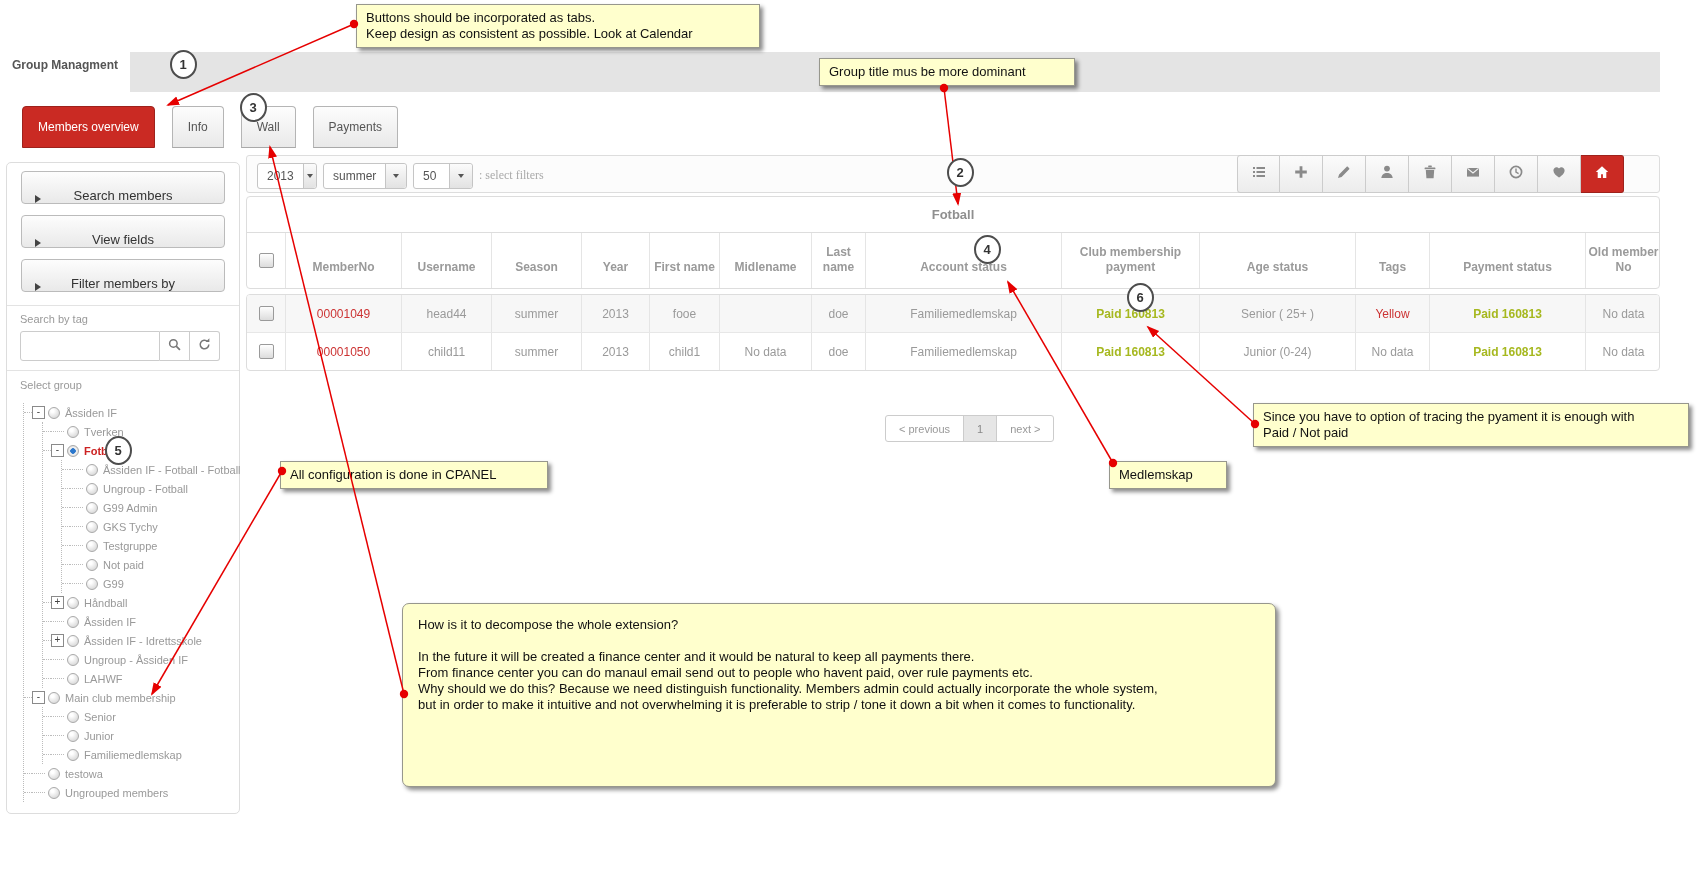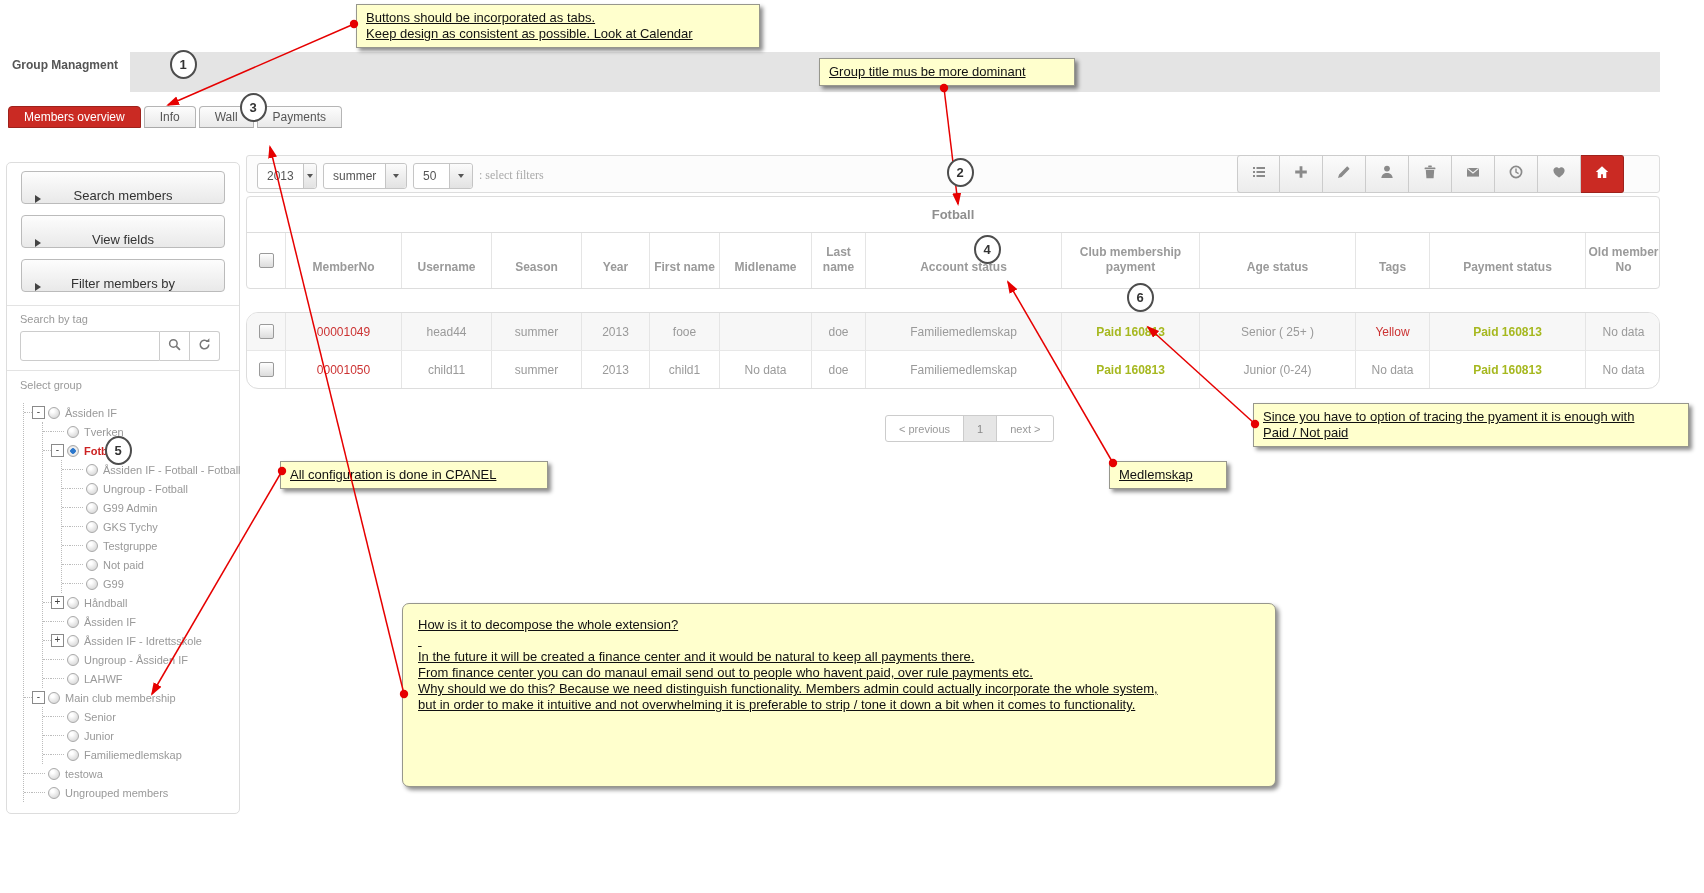--- a/index.html
+++ b/index.html
@@ -5,23 +5,23 @@
   html,body{margin:0;padding:0;}
   body{width:1704px;height:893px;position:relative;background:#fff;
        font-family:"Liberation Sans",sans-serif;overflow:hidden;}
 
   
   .hdr-title{position:absolute;left:12px;top:58px;font-size:12px;font-weight:bold;color:#555;}
   .hdr-bar{position:absolute;left:130px;top:52px;width:1530px;height:40px;background:#e4e4e4;}
 
   
   .tabbar{position:absolute;left:8px;top:106px;display:flex;gap:3px;z-index:5;}
-  .tab{height:22px;box-sizing:border-box;border:1px solid #b5b5b5;border-bottom-color:#a9a9a9;
+  .tab{height:42px;box-sizing:border-box;border:1px solid #b5b5b5;border-bottom-color:#a9a9a9;
        border-radius:4px 4px 0 0;display:flex;align-items:center;justify-content:center;
-       font-size:12px;color:#555;background:linear-gradient(#fdfdfd,#e9e9e9);padding:1px 15px;cursor:pointer;}
+       font-size:12px;color:#555;background:linear-gradient(#fdfdfd,#e9e9e9);padding:1px 15px;cursor:pointer;margin-left:14px;}
   .tab.active{background:#ca2a23;border-color:#9e221c;color:#fff;}
 
   
   .sidebar{position:absolute;left:6px;top:162px;width:234px;height:652px;border:1px solid #ddd;
            border-radius:5px;background:#fff;box-sizing:border-box;z-index:1;}
   .sb-btn{position:absolute;left:14px;width:204px;height:33px;border:1px solid #bbb;border-radius:4px;
           background:linear-gradient(#fdfdfd,#e9e9e9);font-size:13px;color:#333;display:flex;
           align-items:flex-end;justify-content:center;box-sizing:border-box;cursor:pointer;}
   .sb-btn .tri{position:absolute;left:13px;width:0;height:0;border-left:6px solid #444;
                border-top:4px solid transparent;border-bottom:4px solid transparent;}
@@ -73,21 +73,21 @@
   
   :root{--cols:38px 116px 90px 90px 68px 70px 92px 54px 196px 138px 156px 74px 156px 76px;}
   .tableA{position:absolute;left:246px;top:196px;width:1414px;border:1px solid #ddd;border-radius:4px;
           box-sizing:border-box;background:#fff;}
   .ttitle{height:35px;display:flex;align-items:center;justify-content:center;font-weight:bold;
           font-size:13px;color:#8f8f8f;}
   .thead{display:grid;grid-template-columns:var(--cols);border-top:1px solid #ddd;height:55px;}
   .th{display:flex;align-items:flex-end;justify-content:center;text-align:center;padding-bottom:13px;
       font-size:12px;font-weight:bold;color:#9a9a9a;border-left:1px solid #e5e5e5;line-height:15px;box-sizing:border-box;}
   .th:first-child{border-left:none;align-items:center;padding-bottom:0;}
-  .rowsbox{position:absolute;left:246px;top:312px;width:1414px;border:1px solid #ddd;border-radius:12px;
+  .rowsbox{position:absolute;left:246px;top:294px;width:1414px;border:1px solid #ddd;border-radius:4px;
            box-sizing:border-box;overflow:hidden;background:#fff;}
   .trow{display:grid;grid-template-columns:var(--cols);height:37px;}
   .trow.odd{background:#f7f7f7;border-bottom:1px solid #e7e7e7;}
   .td{display:flex;align-items:center;justify-content:center;font-size:12px;color:#9a9a9a;
       border-left:1px solid #e5e5e5;box-sizing:border-box;text-align:center;}
   .td:first-child{border-left:none;}
   .td.red{color:#cc3333;}
   .td.green{color:#a6b81f;font-weight:bold;}
   .cb{width:13px;height:13px;border:1px solid #9a9a9a;border-radius:2px;
       background:linear-gradient(#fefefe,#dcdcdc);cursor:pointer;}
@@ -96,21 +96,21 @@
   .pagination{position:absolute;left:885px;top:415px;display:flex;border:1px solid #ccc;border-radius:3px;
               overflow:hidden;height:27px;box-sizing:border-box;font-size:11px;color:#999;background:#fff;}
   .pg{display:flex;align-items:center;padding:0 13px;border-left:1px solid #ccc;cursor:pointer;}
   .pg:first-child{border-left:none;}
   .pg.cur{background:#e6e6e6;color:#888;}
 
   
   .note{position:absolute;background:#ffffcd;border:1px solid #97978d;
         box-shadow:3px 3px 4px rgba(0,0,0,.45);font-size:13px;color:#111;
         padding:5px 9px;box-sizing:border-box;line-height:16px;z-index:40;}
-  .note .ln{min-height:16px;white-space:nowrap;text-decoration:underline;}
+  .note .ln{min-height:16px;white-space:nowrap;}
   .note.big{padding:13px 15px;line-height:16px;}
   .overlay{position:absolute;left:0;top:0;width:1704px;height:893px;pointer-events:none;z-index:50;}
   .badge{position:absolute;width:27px;height:29px;border:2px solid #4d4d4d;border-radius:50%;background:#fff;
          display:flex;align-items:center;justify-content:center;font-size:13px;font-weight:bold;color:#333;
          box-sizing:border-box;z-index:60;}
 </style>
 </head>
 <body>
 
 <div class="hdr-title">Group Managment</div>

